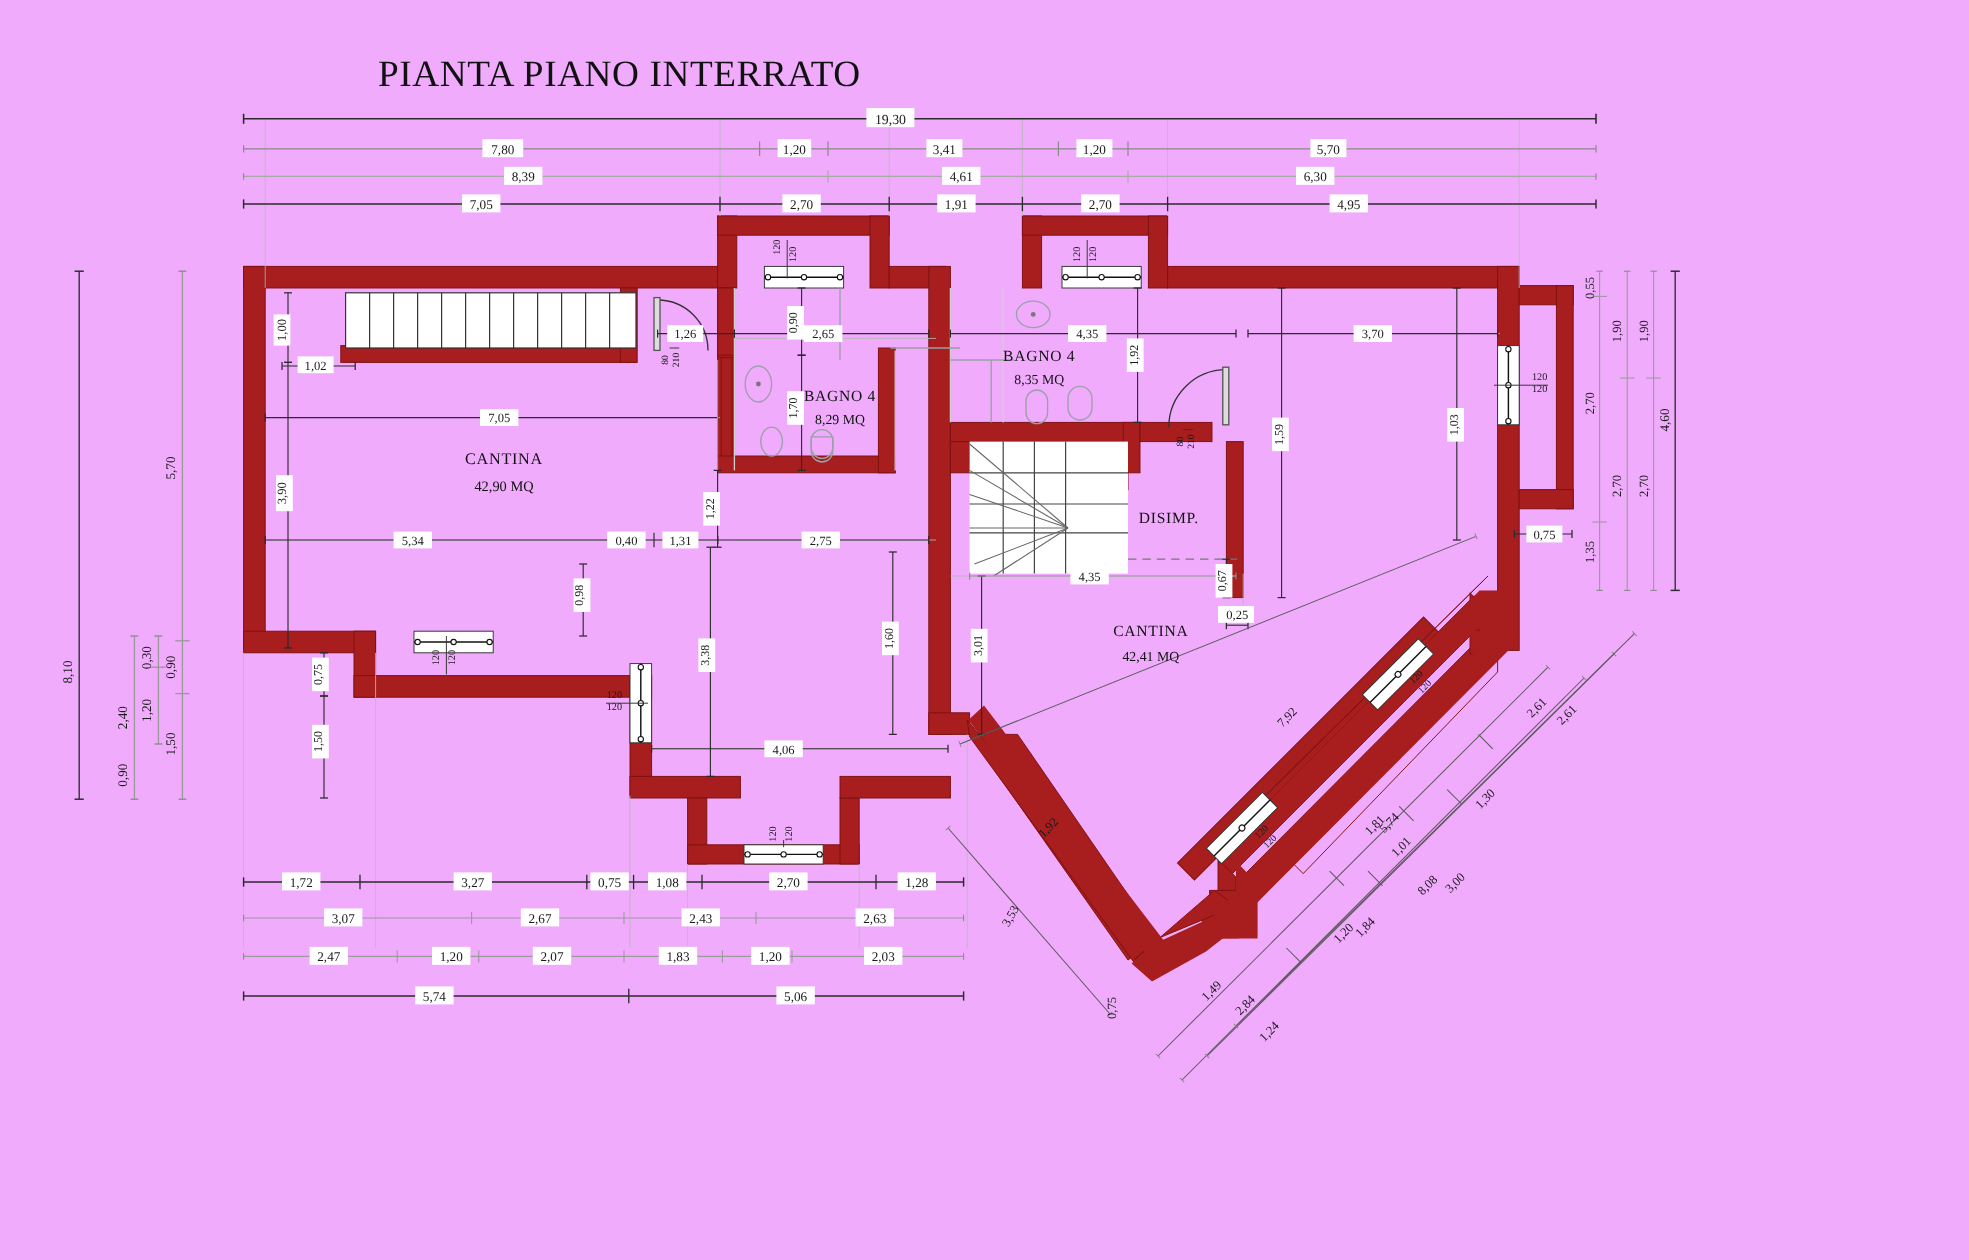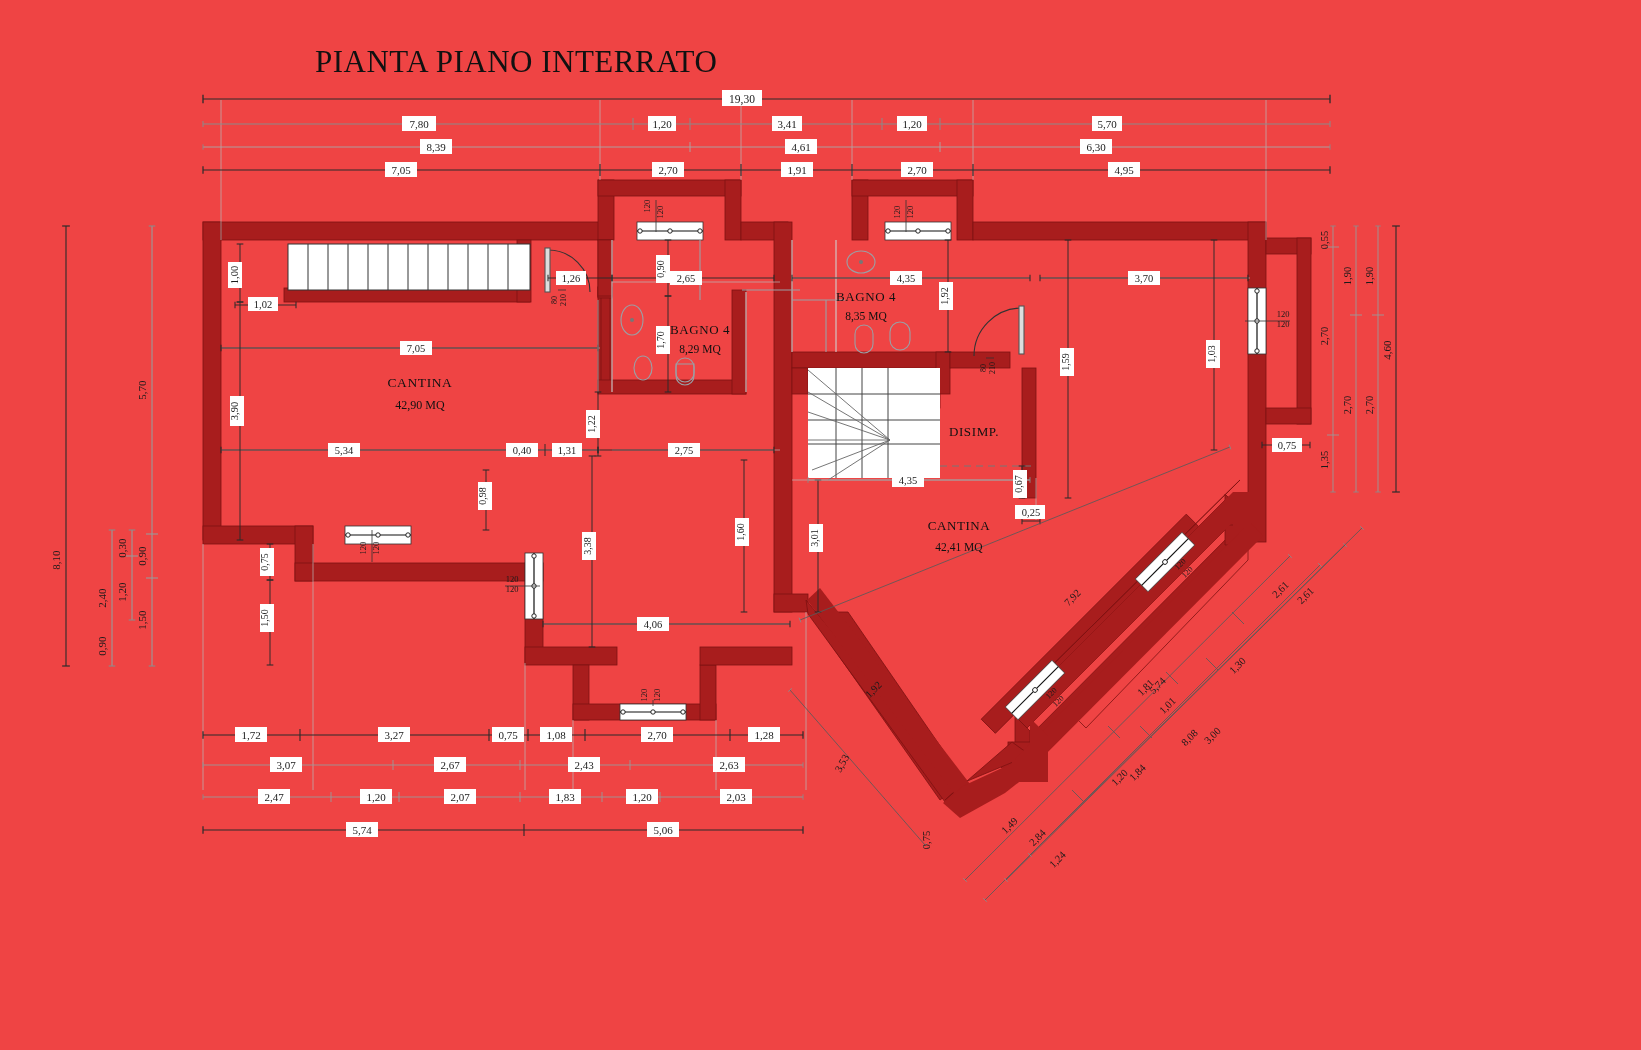--- a/index.html
+++ b/index.html
@@ -1,17 +1,17 @@
 <!DOCTYPE html>
 <html><head>
 <meta charset="utf-8">
 <style>
   html,body{margin:0;padding:0;background:#fff;}
   body{width:1641px;height:1050px;font-family:"Liberation Serif",serif;}
-  #stage{position:relative;width:1641px;height:1050px;overflow:hidden;background:#ef4444;}
+  #stage{position:relative;width:1641px;height:1050px;overflow:hidden;background:#f0abfc;}
   #title{position:absolute;left:315px;top:44px;font-size:31px;letter-spacing:.5px;color:#111;
          font-family:"Liberation Serif",serif;white-space:nowrap;}
   svg{position:absolute;left:0;top:0;}
   .dimtxt{font-family:"Liberation Serif",serif;fill:#1a1a1a;}
   .roomtxt{font-family:"Liberation Serif",serif;fill:#111;text-anchor:middle;}
 </style>
 </head>
 <body>
 
 <div id="stage">

